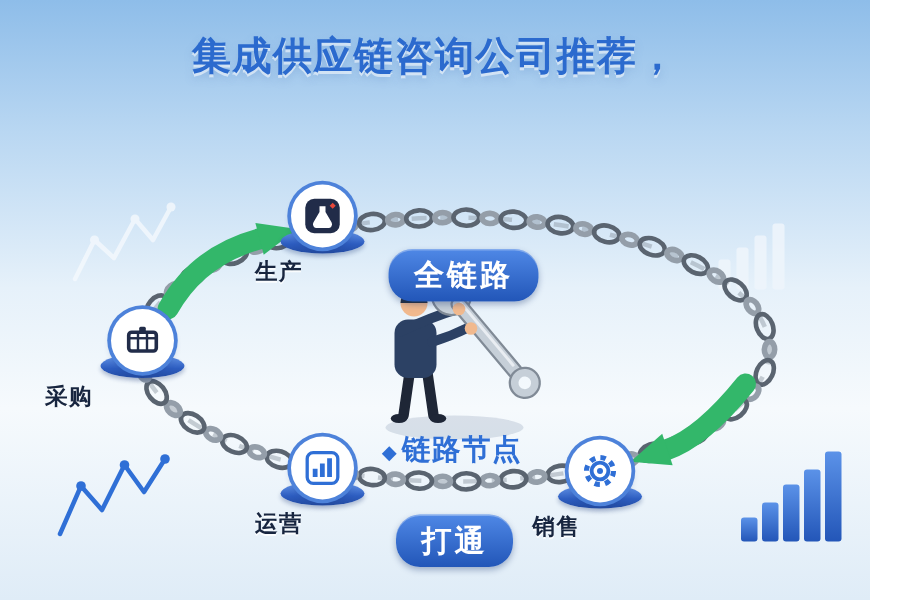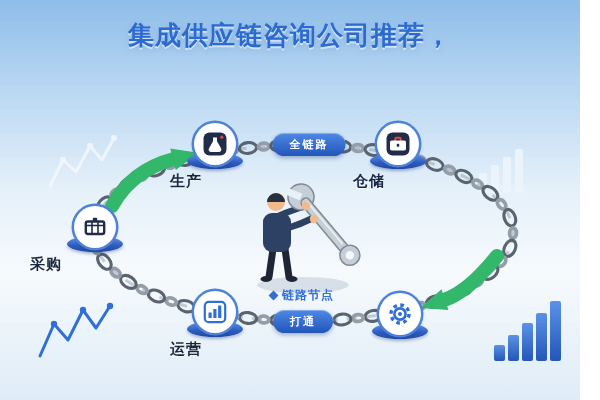--- a/index.html
+++ b/index.html
@@ -1,41 +1,42 @@
 <!DOCTYPE html>
 <html><head>
 <meta charset="utf-8">
 <style>
   *{margin:0;padding:0;box-sizing:border-box}
   html,body{background:#ffffff}
   .stage{
     position:relative;width:580px;height:400px;overflow:hidden;
-    font-family:Liberation Mono, monospace;
+    font-family:Liberation Sans, sans-serif;
     background:linear-gradient(180deg,#8ebde9 0%,#b9d7f2 22%,#e6f1fa 48%,#f6fafd 68%,#dfecf7 100%);
   }
   .layer{position:absolute;left:0;top:0;width:600px;height:400px}
   .bg-svg{z-index:1}
   .person-svg{z-index:4;pointer-events:none}
   .title{
     position:absolute;top:20px;left:0;right:0;text-align:center;z-index:7;
     color:#2b6ace;font-weight:bold;font-size:26px;line-height:35px;letter-spacing:1px;
     text-shadow:0 2px 0 rgba(255,255,255,.55),0 3px 6px rgba(100,140,200,.35);
   }
   .badge{
     position:absolute;z-index:6;transform:translateX(-50%);
     background:linear-gradient(180deg,#4f88e6,#2256b8);
-    color:#fff;font-weight:bold;font-size:11px;letter-spacing:2px;
+    color:#fff;font-weight:bold;font-size:20px;letter-spacing:2px;
     padding:4px 17px;border-radius:16px;white-space:nowrap;
     box-shadow:0 2px 4px rgba(20,50,110,.35), inset 0 1px 0 rgba(255,255,255,.3);
+    margin-top:33px;
   }
   .badge-top{left:309px;top:133px}
   .badge-bottom{left:303px;top:310px}
   .chain-node-label{
     position:absolute;z-index:6;left:250px;top:287px;width:104px;text-align:center;
-    color:#2f6fd6;font-weight:bold;font-size:12px;letter-spacing:1px;
+    color:#2f6fd6;font-weight:bold;font-size:19px;letter-spacing:1px;
   }
   .diamond{display:inline-block;width:7px;height:7px;background:#2f6fd6;transform:rotate(45deg);margin-right:5px}
   .node{position:absolute;width:90px;z-index:5;text-align:left}
   .pedestal{
     position:absolute;left:50%;top:30px;width:56px;height:16px;margin-left:-28px;border-radius:50%;
     background:linear-gradient(180deg,#6a9bec,#2d5dc0 60%,#234ba2);
     box-shadow:0 2px 3px rgba(25,55,120,.3);
   }
   .medal{
     position:relative;width:42px;height:42px;margin:0 auto;border-radius:50%;background:#fff;
@@ -212,43 +213,32 @@
     <div class="medal">
       <svg width="26" height="26" viewBox="0 0 26 26">
         <rect x="1.5" y="1.5" width="23" height="23" rx="6" fill="#212c49"></rect>
         <path d="M11 6.5h4v3.8l4 6.9a2.5 2.5 0 0 1 -2.2 3.8h-7.6a2.5 2.5 0 0 1 -2.2 -3.8l4 -6.9z" fill="#fff"></path>
         <path d="M19.8 4.2l2 2-2 2-2-2z" fill="#e8483b"></path>
       </svg>
     </div>
     <div class="node-label">生产</div>
   </div>
 
-  <div class="node" style="left:353px;top:123px">
-    <div class="pedestal"></div>
-    <div class="medal">
-      <svg width="26" height="26" viewBox="0 0 26 26">
-        <rect x="1.5" y="1.5" width="23" height="23" rx="6" fill="#212c49"></rect>
-        <rect x="10.3" y="6.8" width="5.4" height="4.4" rx="1.2" fill="none" stroke="#e8483b" stroke-width="2"></rect>
-        <rect x="5" y="9.5" width="16" height="10" rx="1.8" fill="#fff"></rect>
-        <rect x="11.8" y="12.8" width="2.4" height="3" rx="0.6" fill="#212c49"></rect>
-      </svg>
-    </div>
-    <div class="node-label">仓储</div>
-  </div>
 
 
   <div class="node" style="left:355px;top:293px">
     <div class="pedestal"></div>
     <div class="medal">
       <svg width="26" height="26" viewBox="0 0 26 26">
         <circle cx="13" cy="13" r="9" fill="none" stroke="#2f6fd6" stroke-width="3.4" stroke-dasharray="3.6 3.47"></circle>
         <circle cx="13" cy="13" r="5.6" fill="none" stroke="#2f6fd6" stroke-width="2.6"></circle>
         <circle cx="13" cy="13" r="2" fill="#2f6fd6"></circle>
       </svg>
     </div>
+    <div class="node-label">销售</div>
   </div>
 
   <div class="node" style="left:50px;top:206px">
     <div class="pedestal"></div>
     <div class="medal">
       <svg width="26" height="26" viewBox="0 0 26 26">
         <rect x="3.8" y="7.5" width="18.4" height="12.5" rx="2" fill="#fff" stroke="#212c49" stroke-width="2.4"></rect>
         <path d="M3.8 11.5h18.4" stroke="#212c49" stroke-width="1.6"></path>
         <path d="M10 7.5v12.5M16 7.5v12.5" stroke="#212c49" stroke-width="1.6"></path>
         <rect x="10.8" y="3.8" width="4.4" height="3.7" rx="1" fill="#212c49"></rect>

